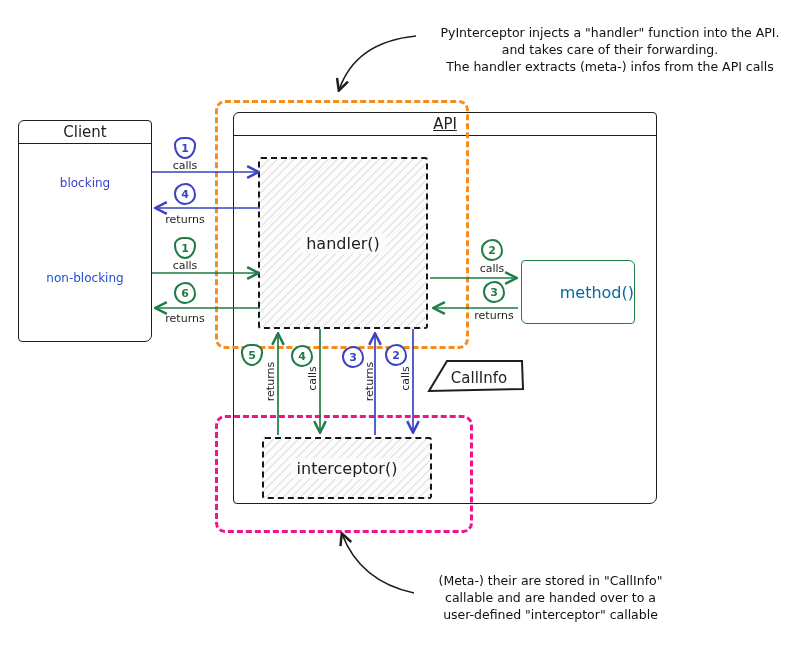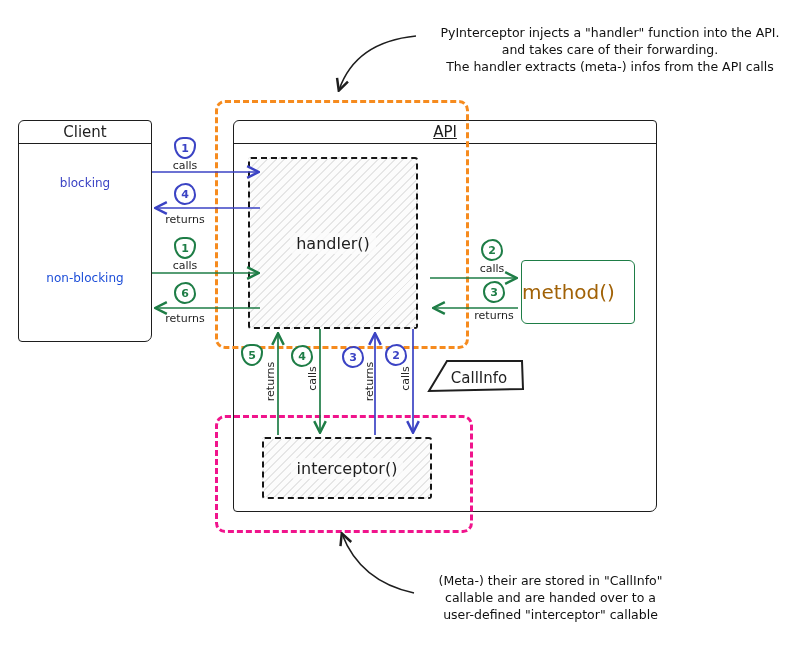--- a/index.html
+++ b/index.html
@@ -9,22 +9,22 @@
   .frame{position:absolute;border:1.6px solid #1e1e1e;background:#fff;
          border-radius:6px 4px 7px 4px;}
   .frame-header{height:22px;border-bottom:1.6px solid #1e1e1e;display:flex;
                 align-items:center;justify-content:center;font-size:15px;}
   .hatch{position:absolute;border:2.6px dashed #161616;background-color:#fcfcfc;
          background-image:repeating-linear-gradient(135deg,rgba(0,0,0,0.085) 0px,
            rgba(0,0,0,0.085) 1.4px,transparent 1.4px,transparent 6px);
          display:flex;align-items:center;justify-content:center;
          border-radius:3px;}
   .hatch .lbl{font-size:16px;background:rgba(252,252,252,0.75);padding:1px 6px;border-radius:4px;}
-  .method{position:absolute;border:1.8px solid #1e7d46;color:#a16207;background:#fff;
-          display:flex;align-items:center;justify-content:flex-start;font-size:20px;
+  .method{position:absolute;border:1.8px solid #1e7d46;color:#0369a1;background:#fff;
+          display:flex;align-items:center;justify-content:flex-end;font-size:16px;
           border-radius:4px 6px 4px 6px;}
   .dashed-zone{position:absolute;border-radius:10px;background:transparent;}
   .orange{border:3.2px dashed #f68b1e;}
   .pink{border:3.4px dashed #f0148c;}
   
   .badge{position:absolute;width:22px;height:22px;box-sizing:border-box;border:2.2px solid;
          border-radius:55% 48% 52% 50% / 48% 55% 47% 54%;background:#fff;
          display:flex;align-items:center;justify-content:center;
          font-size:11px;font-weight:bold;z-index:6;}
   .badge.shield{border-radius:48% 48% 58% 58% / 40% 40% 72% 72%;}
@@ -37,39 +37,39 @@
   .client-item{position:absolute;width:100%;text-align:center;font-size:12px;}
   .note{position:absolute;font-size:12.5px;line-height:17px;text-align:center;color:#111;}
   svg.overlay{position:absolute;left:0;top:0;z-index:5;pointer-events:none;}
   .callinfo-lbl{position:absolute;font-size:15px;text-align:center;z-index:6;}
 </style>
 </head>
 <body>
 
 <div class="canvas">
 
-  <div class="frame" style="left:233px;top:120px;width:422px;height:390px;text-decoration:underline;">
+  <div class="frame" style="left:233px;top:112px;width:422px;height:390px;text-decoration:underline;">
     <div class="frame-header">
       <span>API</span>
     </div>
   </div>
 
   <div class="frame" style="left:18px;top:120px;width:132px;height:220px;">
     <div class="frame-header">
       <span>Client</span>
     </div>
     <div class="client-item" style="top:55px;color:#3b43c4;">blocking</div>
     <div class="client-item" style="top:150px;color:#1d4ed8;">non-blocking</div>
   </div>
 
   <div class="dashed-zone orange" style="left:215px;top:100px;width:248px;height:243px;"></div>
 
   <div class="dashed-zone pink" style="left:215px;top:415px;width:252px;height:112px;"></div>
 
-  <div class="hatch" style="left:248px;top:157px;width:166px;height:168px;">
+  <div class="hatch" style="left:258px;top:157px;width:166px;height:168px;">
     <span class="lbl">handler()</span>
   </div>
 
   <div class="hatch" style="left:262px;top:437px;width:166px;height:58px;">
     <span class="lbl">interceptor()</span>
   </div>
 
   <div class="method" style="left:521px;top:260px;width:112px;height:62px;">
     <span>method()</span>
   </div>

